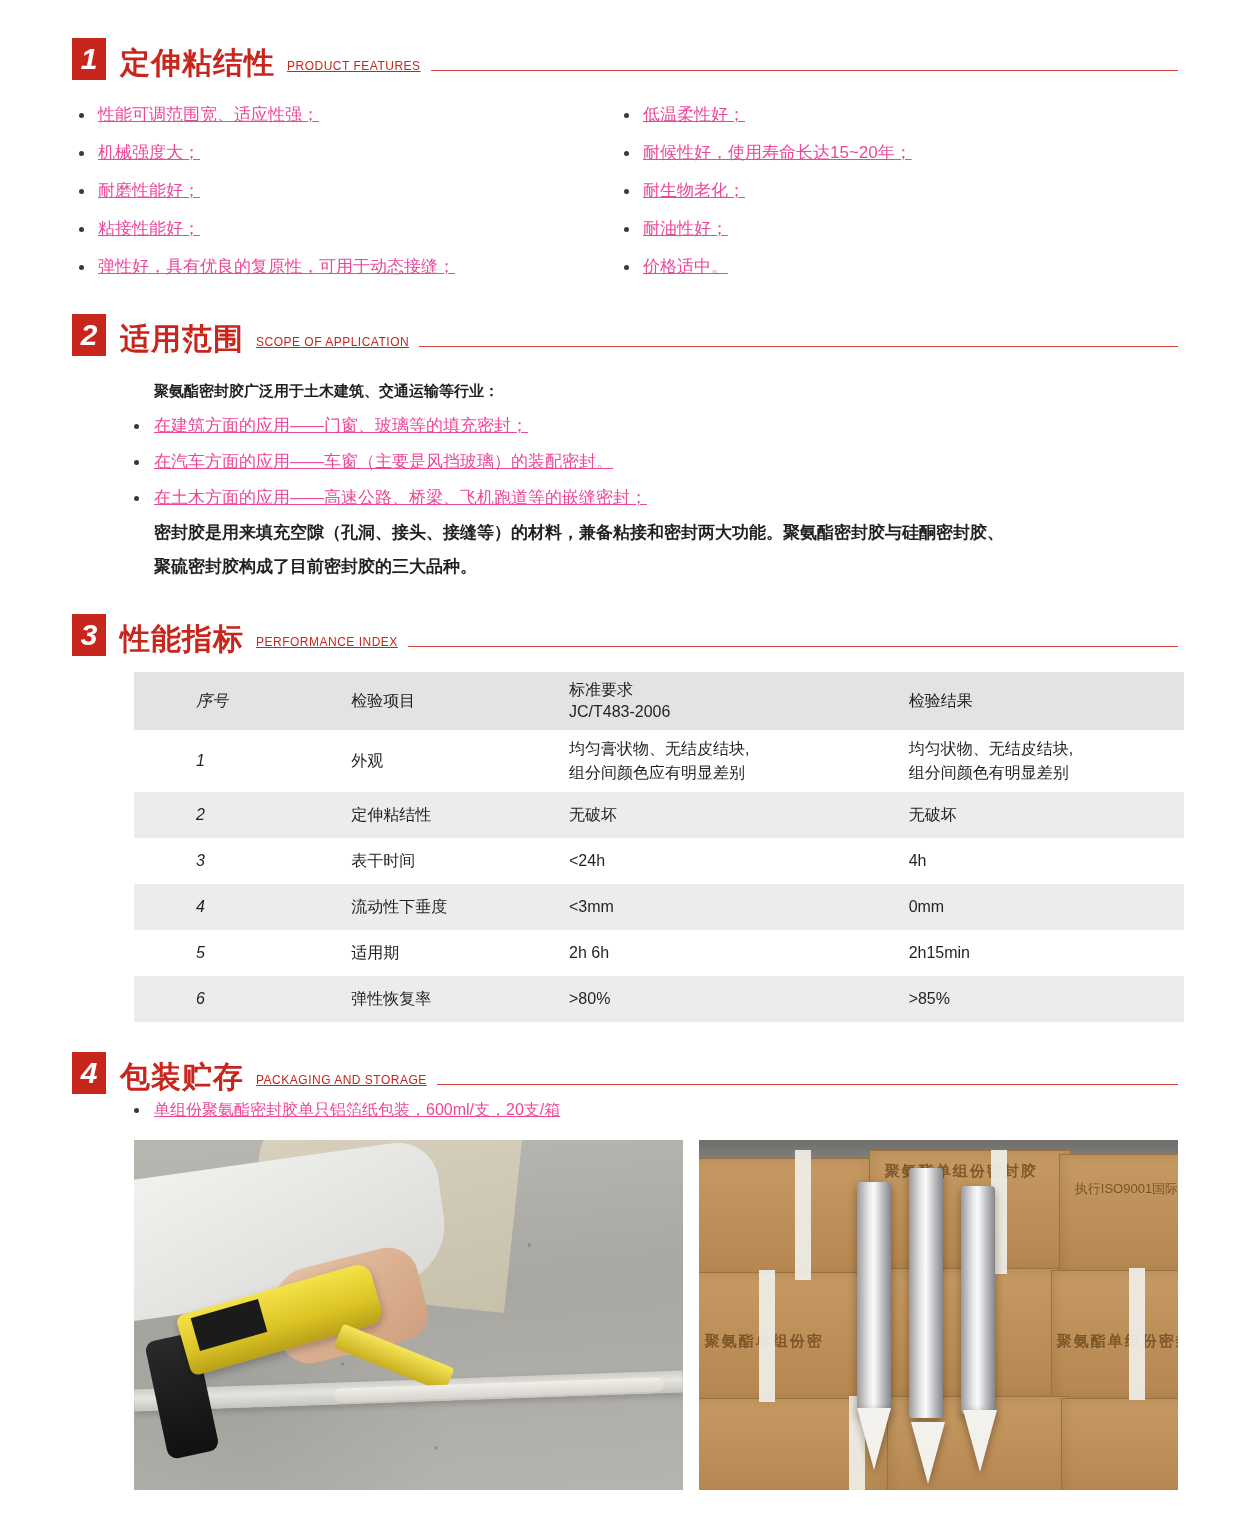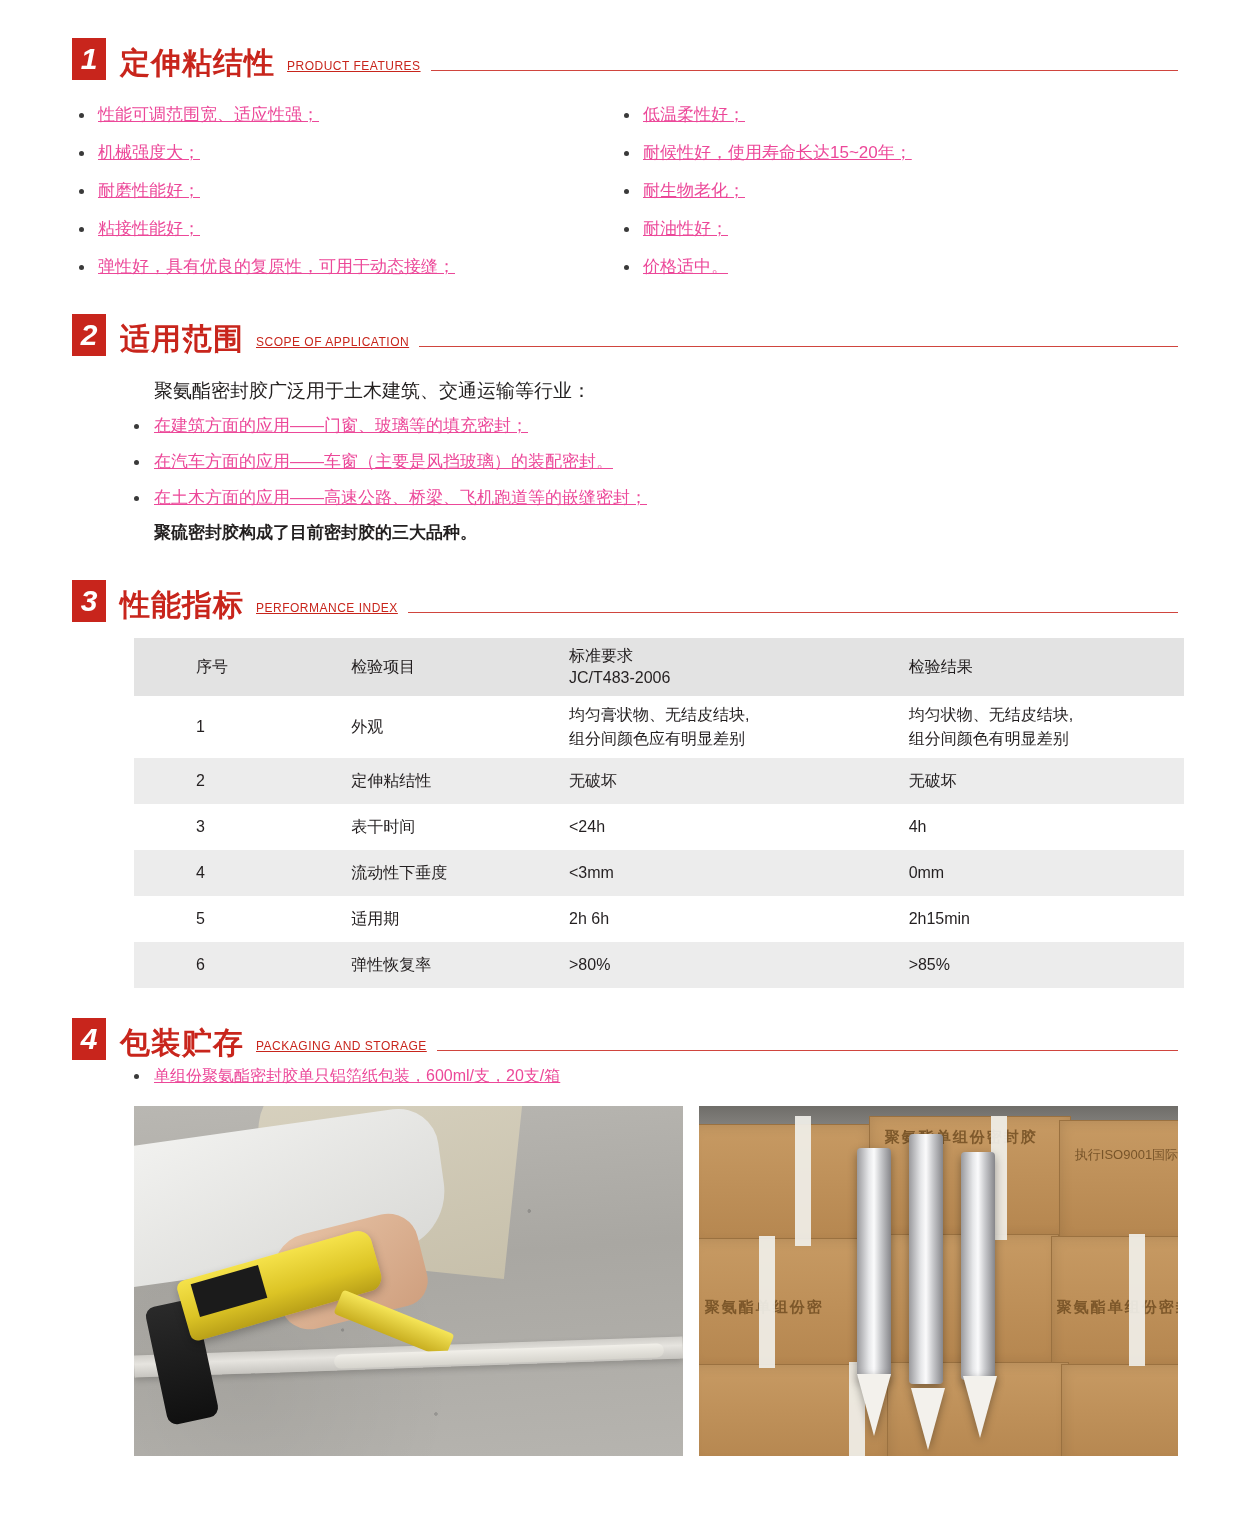--- a/index.html
+++ b/index.html
@@ -98,22 +98,22 @@
   .sec1-wrap {
     margin-top: 16px;
     display: flex;
   }
   .sec1-col-left { width: 545px; }
   .sec1-col-right { width: 540px; }
 
   
   .sec2-block { margin-top: 18px; }
   .sec2-lead {
-    font-size: 19px;
-    font-weight: normal;
+    font-size: 15px;
+    font-weight: bold;
     line-height: 34px;
     padding-left: 82px;
     margin-top: 16px;
   }
   ul.bul.sec2 li {
     padding-left: 82px;
     line-height: 36px;
   }
   ul.bul.sec2 li::before {
     left: 62px;
@@ -145,21 +145,21 @@
   }
   table.perf tr.head {
     background: #e3e3e3;
   }
   table.perf tr.alt {
     background: #ececec;
   }
   table.perf tr.plain {
     background: #ffffff;
   }
-  .c1 { width: 160px; padding-left: 62px !important; }
+  .c1 { width: 160px; padding-left: 62px !important; font-style: italic; }
   .c2 { width: 230px; padding-left: 10px !important; }
   .c3 { width: 360px; padding-left: 10px !important; }
   .c4 { width: 300px; padding-left: 10px !important; }
   table.perf tr.head th {
     height: 58px;
     font-weight: normal;
     font-size: 16px;
     color: #231f20;
   }
   table.perf tr.head th .sub {
@@ -376,20 +376,21 @@
     <div class="sec-rule"></div>
   </div>
 
   <div class="sec2-block">
     <div class="sec2-lead">聚氨酯密封胶广泛用于土木建筑、交通运输等行业：</div>
     <ul class="bul sec2">
       <li>在建筑方面的应用——门窗、玻璃等的填充密封；</li>
       <li>在汽车方面的应用——车窗（主要是风挡玻璃）的装配密封。</li>
       <li>在土木方面的应用——高速公路、桥梁、飞机跑道等的嵌缝密封；</li>
     </ul>
+    <div class="sec2-tail">密封胶是用来填充空隙（孔洞、接头、接缝等）的材料，兼备粘接和密封两大功能。聚氨酯密封胶与硅酮密封胶、</div>
     <div class="sec2-tail">聚硫密封胶构成了目前密封胶的三大品种。</div>
   </div>
 
   <div class="sec-head" style="margin-top:26px;">
     <div class="sec-num">3</div>
     <div class="sec-title-cn">性能指标</div>
     <div class="sec-title-en">PERFORMANCE INDEX</div>
     <div class="sec-rule"></div>
   </div>
 

